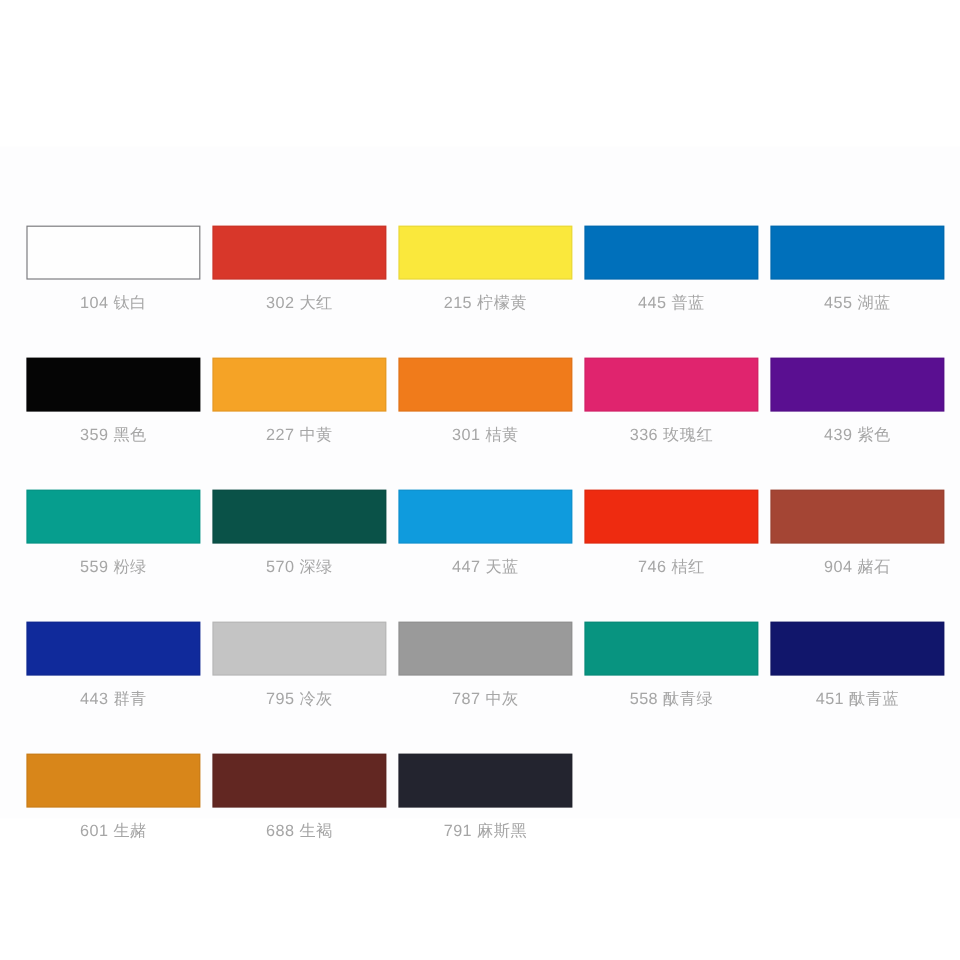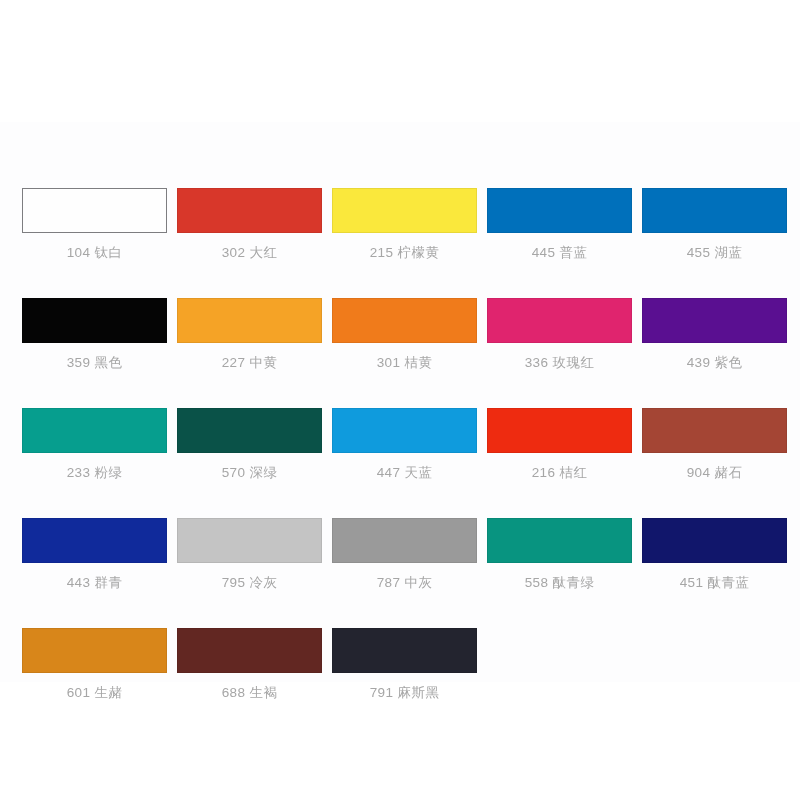--- a/index.html
+++ b/index.html
@@ -123,33 +123,33 @@
       <div class="swatch-cell">
         <div class="swatch-chip hairline" style="background-color: rgb(224, 36, 110);"></div>
         <div class="swatch-label">336 玫瑰红</div>
       </div>
       <div class="swatch-cell">
         <div class="swatch-chip hairline" style="background-color: rgb(90, 15, 145);"></div>
         <div class="swatch-label">439 紫色</div>
       </div>
       <div class="swatch-cell">
         <div class="swatch-chip hairline" style="background-color: rgb(6, 158, 142);"></div>
-        <div class="swatch-label">233 粉绿</div>
+        <div class="swatch-label">559 粉绿</div>
       </div>
       <div class="swatch-cell">
         <div class="swatch-chip hairline" style="background-color: rgb(10, 82, 72);"></div>
         <div class="swatch-label">570 深绿</div>
       </div>
       <div class="swatch-cell">
         <div class="swatch-chip hairline" style="background-color: rgb(15, 155, 221);"></div>
         <div class="swatch-label">447 天蓝</div>
       </div>
       <div class="swatch-cell">
         <div class="swatch-chip hairline" style="background-color: rgb(238, 43, 16);"></div>
-        <div class="swatch-label">216 桔红</div>
+        <div class="swatch-label">746 桔红</div>
       </div>
       <div class="swatch-cell">
         <div class="swatch-chip hairline" style="background-color: rgb(164, 69, 52);"></div>
         <div class="swatch-label">904 赭石</div>
       </div>
       <div class="swatch-cell">
         <div class="swatch-chip hairline" style="background-color: rgb(16, 42, 155);"></div>
         <div class="swatch-label">443 群青</div>
       </div>
       <div class="swatch-cell">

